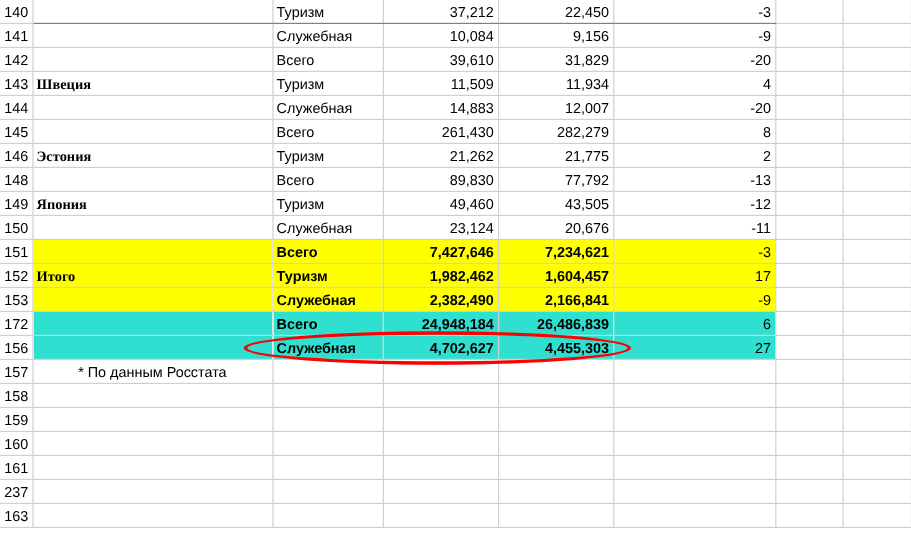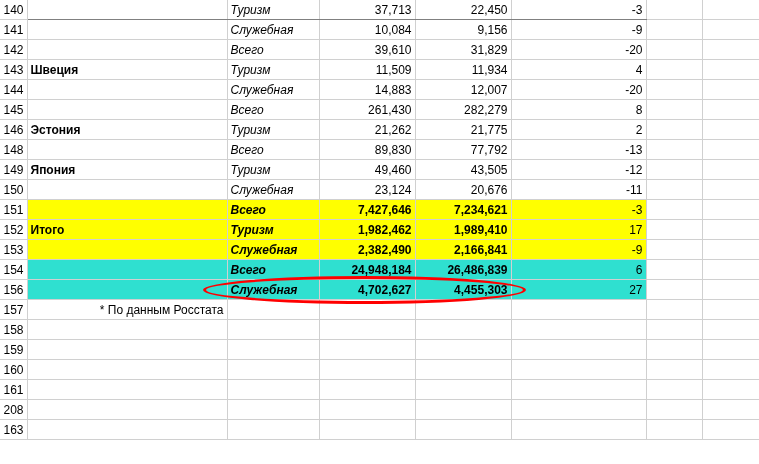--- a/index.html
+++ b/index.html
@@ -57,30 +57,30 @@
   td.cell {
     border-right: 1px solid #808080;
     border-bottom: 1px solid #808080;
   }
   td.blank {
     border-right: 1px solid #d8d8d8;
     border-bottom: 1px solid #d8d8d8;
   }
   td.num { text-align: right; padding-right: 5px; }
   td.pct { text-align: right; padding-right: 5px; }
-  td.country { font-weight: bold; padding-left: 4px; }
-  td.type { padding-left: 4px; font-style: italic; }
+  td.country { font-weight: bold; padding-left: 4px; font-family: Liberation Serif, serif; }
+  td.type { padding-left: 4px; }
 
   tr.yellow td.cell { background: #ffff00; font-weight: bold; }
   tr.cyan td.cell { background: #2fe0d0; font-weight: bold; }
   tr.cyan td.cell.pct { font-weight: normal; }
   tr.yellow td.cell.pct { font-weight: normal; }
 
   .note {
-    text-align: right;
+    text-align: center;
     padding-left: 2px;
   }
   
   .ellipse {
     position: absolute;
     left: 203px;
     top: 276px;
     width: 323px;
     height: 28px;
     border: 3px solid #ff0000;
@@ -104,21 +104,21 @@
       <col class="c-v2">
       <col class="c-pct">
       <col class="c-tail1">
       <col class="c-tail2">
     </colgroup>
     <tbody>
       <tr class="toprow">
         <td class="rowhead">140</td>
         <td class="cell country"></td>
         <td class="cell type">Туризм</td>
-        <td class="cell num">37,713</td>
+        <td class="cell num">37,212</td>
         <td class="cell num">22,450</td>
         <td class="cell pct">-3</td>
         <td class="blank"></td>
         <td class="blank"></td>
       </tr>
       <tr>
         <td class="rowhead">141</td>
         <td class="cell country"></td>
         <td class="cell type">Служебная</td>
         <td class="cell num">10,084</td>
@@ -215,37 +215,37 @@
         <td class="cell num">7,234,621</td>
         <td class="cell pct">-3</td>
         <td class="blank"></td>
         <td class="blank"></td>
       </tr>
       <tr class="yellow">
         <td class="rowhead">152</td>
         <td class="cell country">Итого</td>
         <td class="cell type">Туризм</td>
         <td class="cell num">1,982,462</td>
-        <td class="cell num">1,989,410</td>
+        <td class="cell num">1,604,457</td>
         <td class="cell pct">17</td>
         <td class="blank"></td>
         <td class="blank"></td>
       </tr>
       <tr class="yellow">
         <td class="rowhead">153</td>
         <td class="cell country"></td>
         <td class="cell type">Служебная</td>
         <td class="cell num">2,382,490</td>
         <td class="cell num">2,166,841</td>
         <td class="cell pct">-9</td>
         <td class="blank"></td>
         <td class="blank"></td>
       </tr>
       <tr class="cyan">
-        <td class="rowhead">154</td>
+        <td class="rowhead">172</td>
         <td class="cell country"></td>
         <td class="cell type">Всего</td>
         <td class="cell num">24,948,184</td>
         <td class="cell num">26,486,839</td>
         <td class="cell pct">6</td>
         <td class="blank"></td>
         <td class="blank"></td>
       </tr>
       <tr class="cyan">
         <td class="rowhead">156</td>
@@ -301,21 +301,21 @@
         <td class="rowhead">161</td>
         <td class="blank"></td>
         <td class="blank"></td>
         <td class="blank"></td>
         <td class="blank"></td>
         <td class="blank"></td>
         <td class="blank"></td>
         <td class="blank"></td>
       </tr>
       <tr>
-        <td class="rowhead">208</td>
+        <td class="rowhead">237</td>
         <td class="blank"></td>
         <td class="blank"></td>
         <td class="blank"></td>
         <td class="blank"></td>
         <td class="blank"></td>
         <td class="blank"></td>
         <td class="blank"></td>
       </tr>
       <tr>
         <td class="rowhead">163</td>

